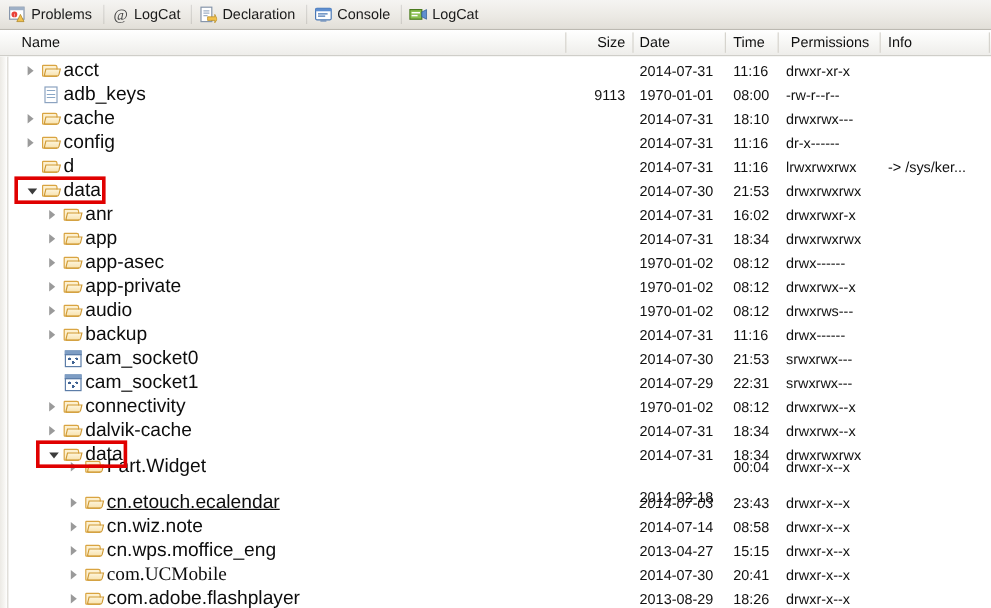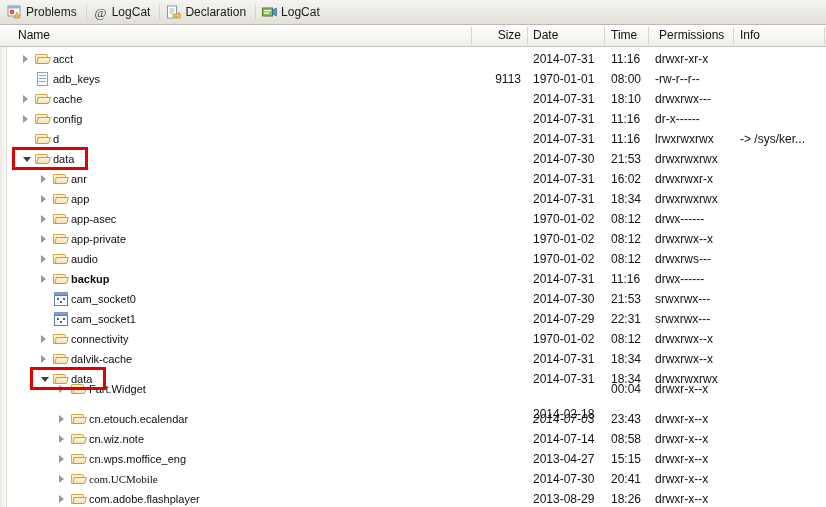--- a/index.html
+++ b/index.html
@@ -210,21 +210,21 @@
     width: 10px; height: 6px;
     background:
       radial-gradient(circle 1.2px at 2px 1px, #3f6292 99%, transparent 100%),
       radial-gradient(circle 1.2px at 8px 1px, #3f6292 99%, transparent 100%),
       radial-gradient(circle 1.2px at 5px 4px, #3f6292 99%, transparent 100%);
   }
 
   .nm {
     position: absolute;
     top: 0;
-    font-size: 11px;
+    font-size: 16px;
     color: #0d0d0d;
   }
 
   .cell {
     position: absolute;
     top: 0;
     font-size: 12px;
     color: #111;
   }
   .cell.size { text-align: right; }
@@ -259,20 +259,30 @@
       </div>
       <div class="tab">
         <span class="tab-icon"><svg width="15" height="15" viewBox="0 0 15 15">
             <rect x="1.5" y="1" width="9" height="12" fill="#fff" stroke="#8796ab"></rect>
             <line x1="3.5" y1="4" x2="8.5" y2="4" stroke="#9fb0c6"></line>
             <line x1="3.5" y1="6" x2="8.5" y2="6" stroke="#9fb0c6"></line>
             <line x1="3.5" y1="8" x2="7" y2="8" stroke="#9fb0c6"></line>
             <polygon points="7,9 13,9 13,7 15,11 13,14 13,12 7,12" fill="#f2c14b" stroke="#b58a20" stroke-width="0.6"></polygon>
           </svg></span>
         <span>Declaration</span>
+      </div>
+      <div class="tab">
+        <span class="tab-icon"><svg width="15" height="15" viewBox="0 0 15 15">
+            <rect x="1" y="2" width="13" height="9.5" rx="1" fill="#fff" stroke="#4a78b5"></rect>
+            <rect x="1" y="2" width="13" height="2.4" fill="#5f8fd0"></rect>
+            <line x1="3" y1="6.5" x2="11" y2="6.5" stroke="#4a78b5"></line>
+            <line x1="3" y1="8.5" x2="9" y2="8.5" stroke="#4a78b5"></line>
+            <rect x="5" y="11.5" width="5" height="1.6" fill="#7a98bf"></rect>
+          </svg></span>
+        <span>Console</span>
       </div>
       <div class="tab">
         <span class="tab-icon"><svg width="15" height="15" viewBox="0 0 15 15">
             <rect x="0.5" y="3" width="10" height="8" fill="#8cc152" stroke="#4a7a1f"></rect>
             <rect x="2" y="5" width="7" height="1.2" fill="#fff"></rect>
             <rect x="2" y="7.4" width="5" height="1.2" fill="#fff"></rect>
             <polygon points="10.5,5 14.5,3 14.5,11 10.5,9" fill="#5f8fd0" stroke="#2f5a93" stroke-width="0.6"></polygon>
           </svg></span>
         <span>LogCat</span>
       </div>
@@ -421,21 +431,21 @@
         <span class="cell date" style="left: 533px;">1970-01-02</span>
         <span class="cell time" style="left: 611px;">08:12</span>
         <span class="cell perm" style="left: 655px;">drwxrws---</span>
         <span class="cell info" style="left: 740px;"></span>
       </div>
       <div class="row" style="top: 222px;">
         <span class="arrow collapsed" style="left: 40px;">
           <i></i>
         </span>
         <span class="ico folder" style="left: 53px;"></span>
-        <span class="nm" style="left: 71px; font-weight: bold;">backup</span>
+        <span class="nm" style="left: 71px;">backup</span>
         <span class="cell size" style="left: 461px; width: 60px; text-align: right;"></span>
         <span class="cell date" style="left: 533px;">2014-07-31</span>
         <span class="cell time" style="left: 611px;">11:16</span>
         <span class="cell perm" style="left: 655px;">drwx------</span>
         <span class="cell info" style="left: 740px;"></span>
       </div>
       <div class="row" style="top: 242px;">
         <span class="ico socket" style="left: 53px;">
           <span class="dots"></span>
         </span>
@@ -503,21 +513,21 @@
         <span class="cell date" style="left: 533px; margin-top: 25px;">2014-02-18</span>
         <span class="cell time" style="left: 611px;">00:04</span>
         <span class="cell perm" style="left: 655px;">drwxr-x--x</span>
         <span class="cell info" style="left: 740px;"></span>
       </div>
       <div class="row" style="top: 362px;">
         <span class="arrow collapsed" style="left: 58px;">
           <i></i>
         </span>
         <span class="ico folder" style="left: 71px;"></span>
-        <span class="nm" style="left: 89px;">cn.etouch.ecalendar</span>
+        <span class="nm" style="left: 89px; text-decoration: underline;">cn.etouch.ecalendar</span>
         <span class="cell size" style="left: 461px; width: 60px; text-align: right;"></span>
         <span class="cell date" style="left: 533px; font-style: italic;">2014-07-03</span>
         <span class="cell time" style="left: 611px;">23:43</span>
         <span class="cell perm" style="left: 655px;">drwxr-x--x</span>
         <span class="cell info" style="left: 740px;"></span>
       </div>
       <div class="row" style="top: 382px;">
         <span class="arrow collapsed" style="left: 58px;">
           <i></i>
         </span>

